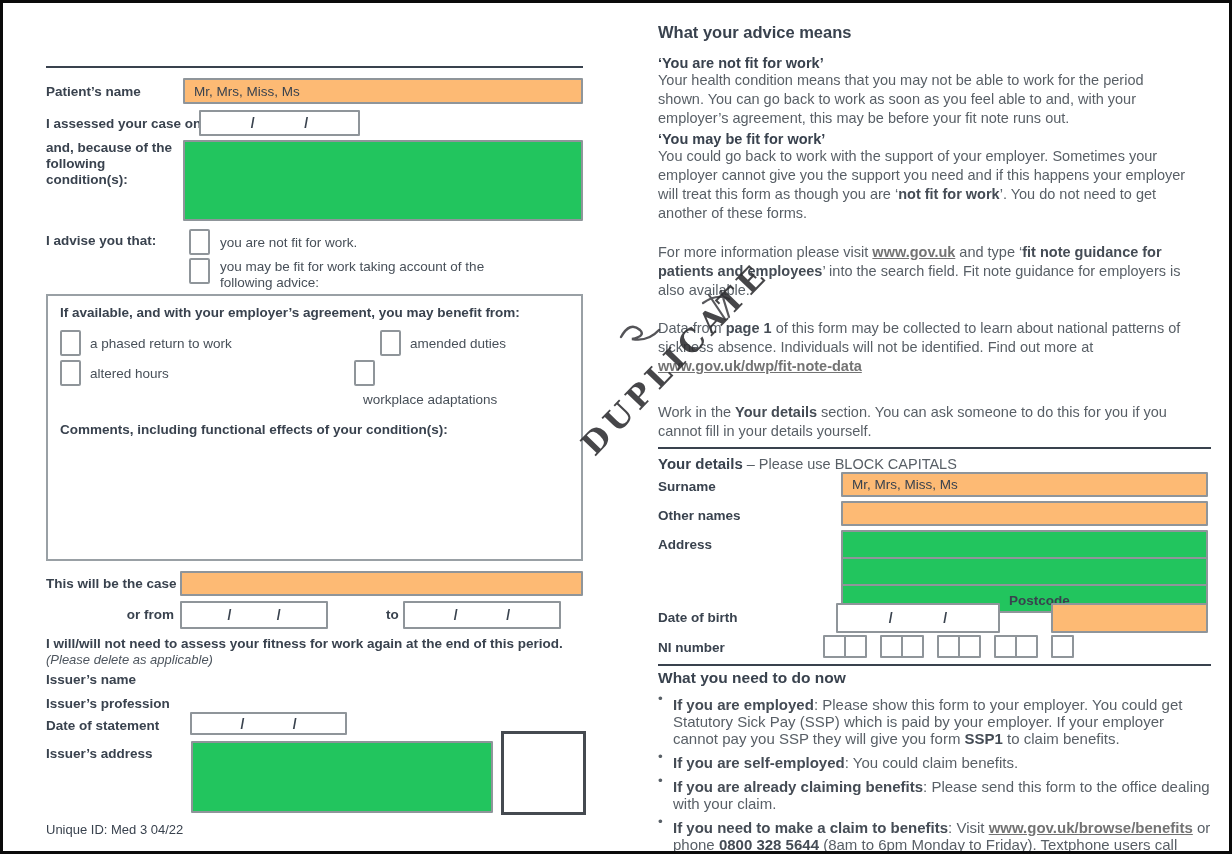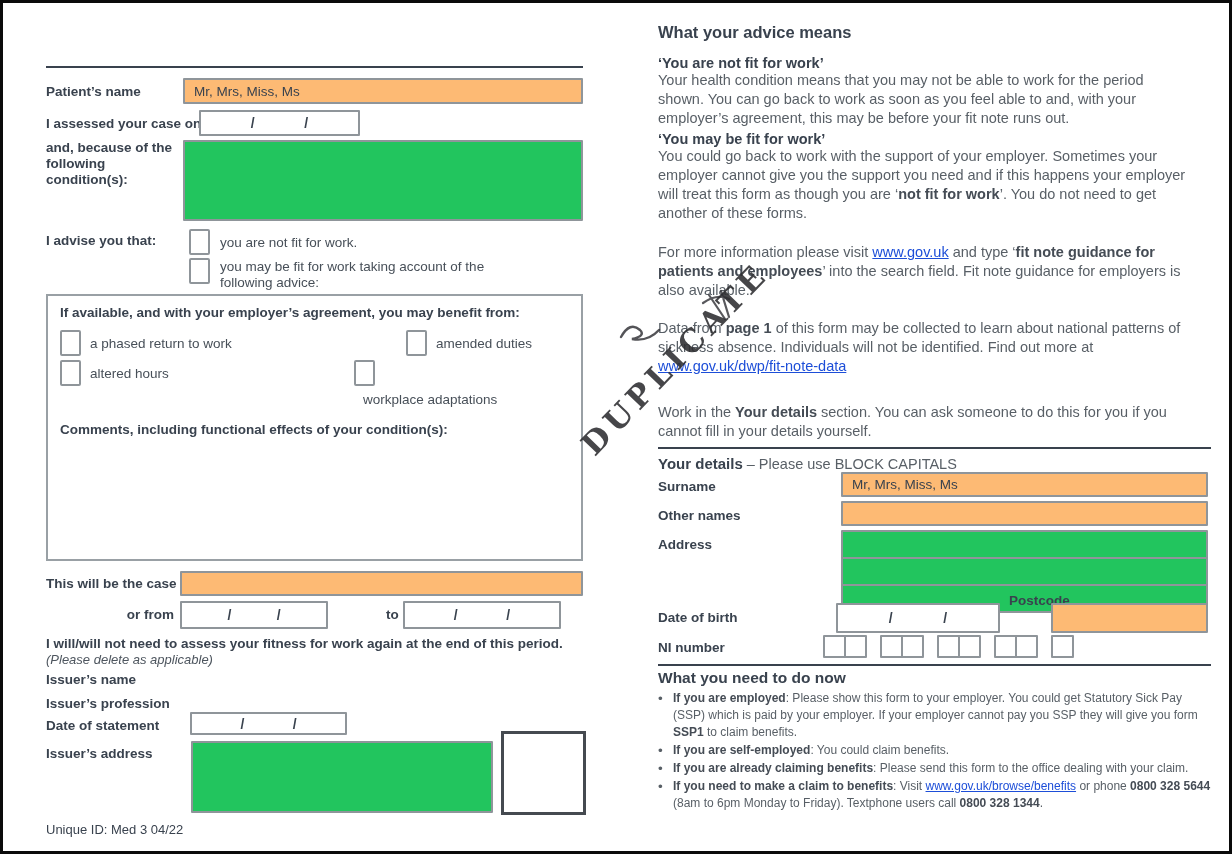--- a/index.html
+++ b/index.html
@@ -9,26 +9,26 @@
   .b{font-weight:bold;color:#39424e;}
   .lbl{font-weight:bold;font-size:13.5px;color:#39424e;line-height:16px;}
   .box{border:2px solid #8f959a;background:#22c55e;box-sizing:border-box;border-radius:1px;}
   .tinput{border:2px solid #8f959a;background:#fdba74;box-sizing:border-box;border-radius:1px;font-family:"Liberation Sans",sans-serif;font-size:13.5px;color:#39424e;padding:0 9px;outline:none;width:100%;height:100%;}
   .datebox{border:2px solid #8f959a;background:#fff;box-sizing:border-box;border-radius:1px;display:flex;align-items:center;justify-content:space-evenly;}
   .slash{font-weight:bold;font-size:14px;color:#39424e;}
   .cb{width:21px;height:26px;border:2px solid #8f959a;background:#fff;box-sizing:border-box;border-radius:2px;flex:none;}
   .opt{font-size:13.5px;color:#474f58;line-height:16px;}
   .para{font-size:14.5px;line-height:19px;color:#585f66;}
   .para .b{color:#454c55;}
-  .lk{font-weight:normal;text-decoration:underline;color:#1d4ed8;}
+  .lk{font-weight:bold;text-decoration:underline;color:#737373;}
   .h1r{font-size:16.5px;font-weight:bold;color:#39424e;}
   .rule{background:#39424e;}
   .bullet-row{display:flex;margin-bottom:1px;}
   .bullet-dot{width:15px;flex:none;color:#585f66;font-size:13.5px;line-height:17px;}
-  .bullet-txt{flex:1;font-size:12px;line-height:17px;color:#585f66;}
+  .bullet-txt{flex:1;font-size:15px;line-height:17px;color:#585f66;margin-top:6px;}
   .bullet-txt .b{color:#454c55;}
   .nicell{width:23px;height:23px;border:2px solid #8f959a;background:#fff;box-sizing:border-box;border-radius:1px;}
   .nigrp{display:flex;}
   .nigrp .nicell + .nicell{margin-left:-2px;}
   .wmtext{font-family:"DejaVu Serif",serif;font-weight:bold;font-size:31px;letter-spacing:5px;color:#2d2d30;opacity:.88;transform:rotate(-46deg);white-space:nowrap;}
 </style>
 </head>
 <body>
 
 <div class="page">
@@ -59,21 +59,21 @@
 
     <div class="abs lbl" style="left:0;top:230px;">I advise you that:</div>
     <div class="abs cb" style="left:143px;top:226px;"></div>
     <div class="abs opt" style="left:174px;top:232px;">you are not fit for work.</div>
     <div class="abs cb" style="left:143px;top:255px;"></div>
     <div class="abs opt" style="left:174px;top:256px;width:276px;">you may be fit for work taking account of the following advice:</div>
 
     <div class="abs" style="left:0;top:291px;width:537px;height:267px;border:2px solid #99a0a5;box-sizing:border-box;padding:9px 12px;">
       <div class="lbl">If available, and with your employer’s agreement, you may benefit from:</div>
       <div style="display:flex;margin-top:9px;">
-        <div style="display:flex;width:346px;">
+        <div style="display:flex;width:320px;">
           <div class="cb"></div>
           <div class="opt" style="margin-left:9px;padding-top:6px;">a phased return to work</div>
         </div>
         <div style="display:flex;">
           <div class="cb"></div>
           <div class="opt" style="margin-left:9px;padding-top:6px;">amended duties</div>
         </div>
       </div>
       <div style="display:flex;margin-top:4px;">
         <div style="display:flex;width:294px;">

